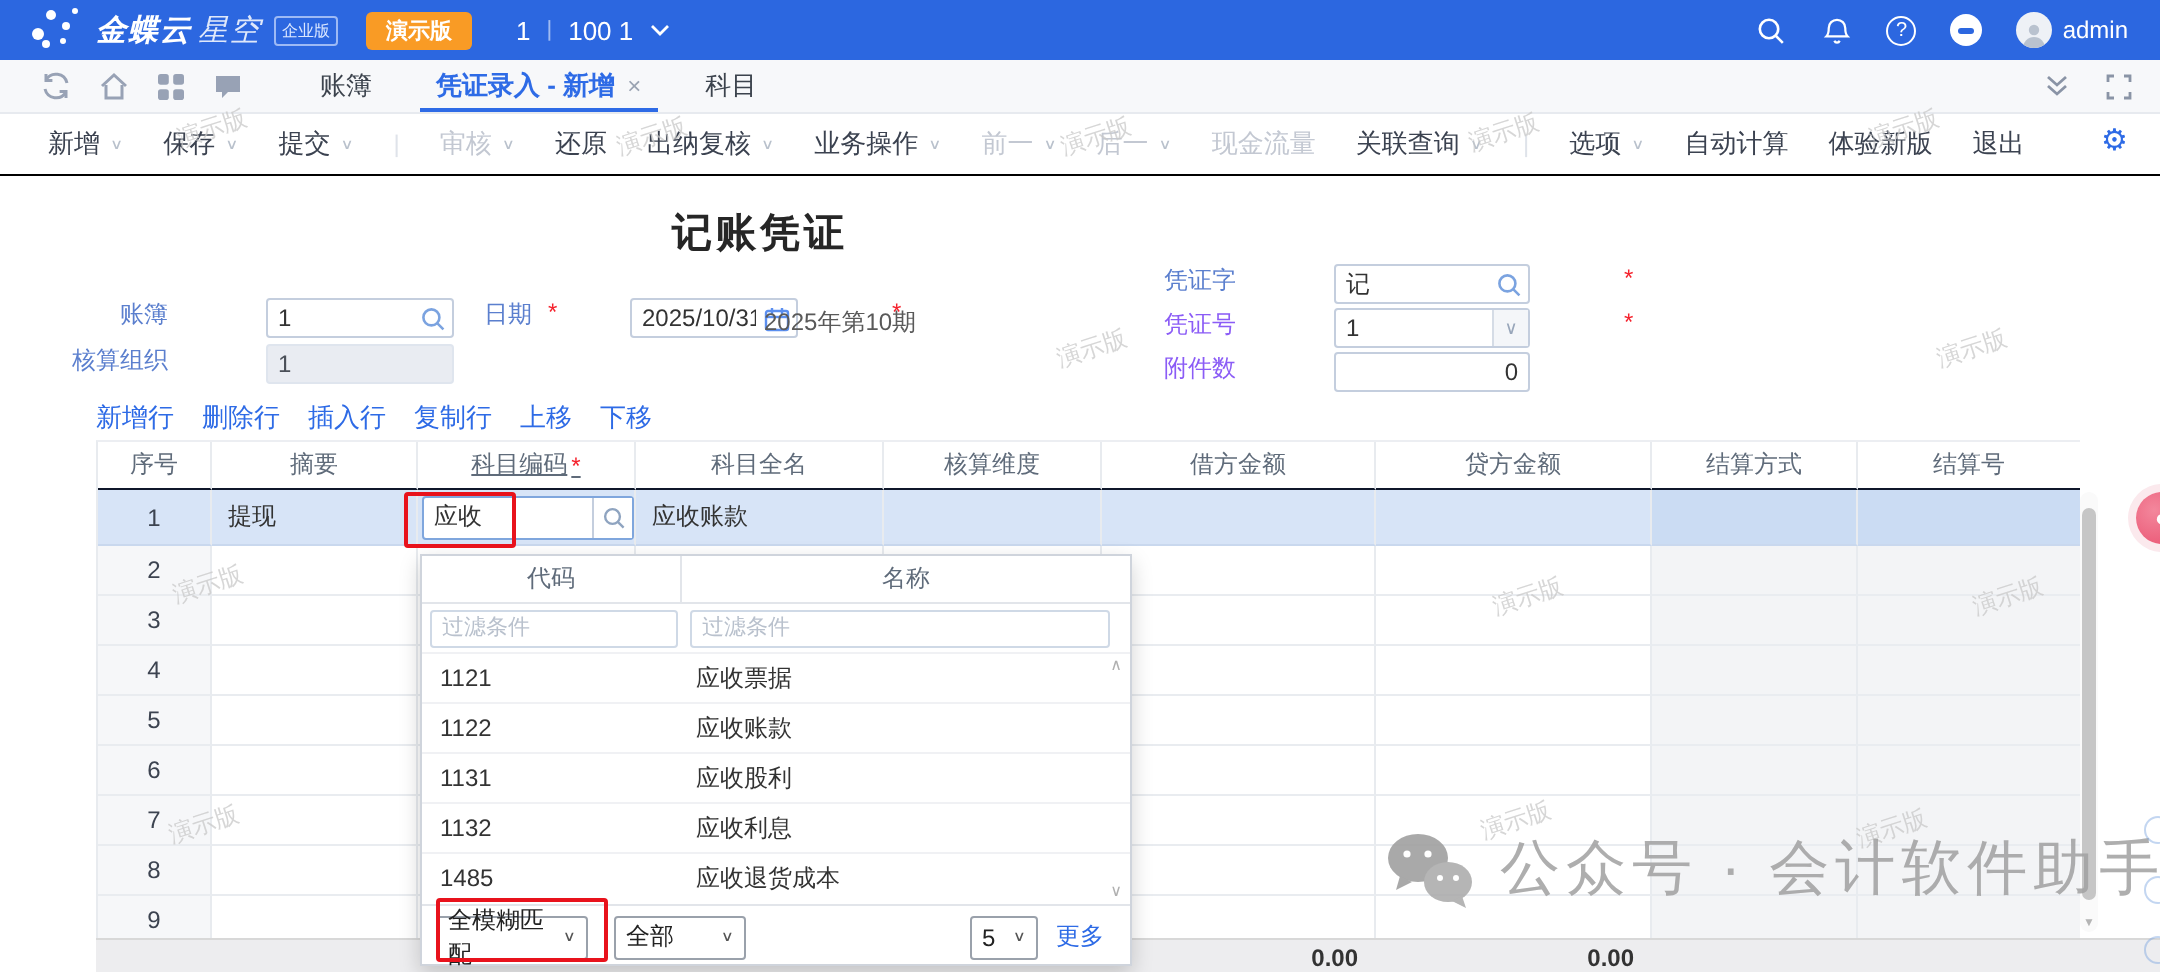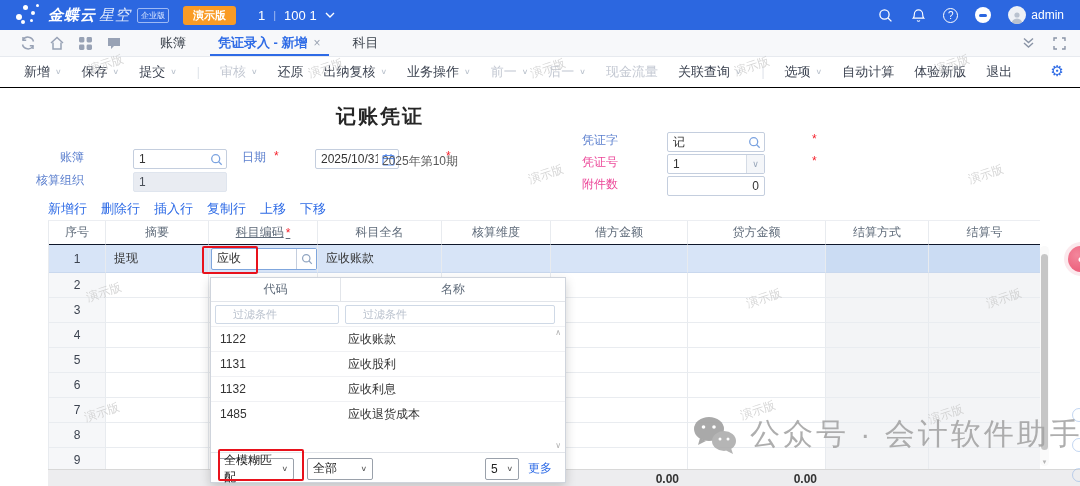--- a/index.html
+++ b/index.html
@@ -40,21 +40,21 @@
   .tb-item { display:flex; align-items:center; margin-right:20px; font-size:13px; color:#3b4250; cursor:default; white-space:nowrap; }
   .tb-item .caret { font-size:9px; color:#b9c1cc; margin-left:5px; transform:scaleY(.8); }
   .tb-item.disabled { color:#c3c8d2; }
   .tb-sep { color:#dfe3ea; margin-right:20px; font-size:12px; }
   .gear { position:absolute; right:16px; top:6px; font-size:15px; color:#2e6be6; line-height:1; }
 
   
   .page-title { position:absolute; left:300px; top:103px; width:160px; text-align:center; font-size:20px; font-weight:bold; color:#262626; letter-spacing:2px; }
   .fld { position:absolute; display:flex; font-size:12px;gap:43px; }
   .fld .lbl { color:#5b7fce; margin-right:6px; white-space:nowrap; }
-  .fld .lbl.gray { color:#ec4899; }
+  .fld .lbl.gray { color:#8b5cf6; }
   .fld input { height:20px; border:1px solid #c4cede; border-radius:2px; font-size:12px; color:#333; padding:0 5px; outline:none; font-family:inherit; background:#fff; }
   .fld .req { color:#f5222d; margin-left:4px; font-size:12px; }
   .in-wrap { position:relative; display:inline-flex; align-items:center; }
   .in-wrap .in-icon { position:absolute; right:4px; display:flex; }
   .fld input.with-icon { padding-right:20px; }
   .fld input.disabled { background:#e9ecf2; border-color:#dfe5ee; color:#4a4f58; }
   .sel-box { display:inline-flex; height:20px; border:1px solid #c4cede; border-radius:2px; background:#fff; }
   .sel-box .val { width:78px; padding:0 5px; font-size:12px; color:#333; display:flex; align-items:center; }
   .sel-box .arrow { width:18px; border-left:1px solid #d5dce6; background:#f4f6f9; color:#98a6ba; font-size:9px; display:flex; align-items:center; justify-content:center; }
   .period { position:absolute; left:382px; top:153px; font-size:12px; color:#595959; }
@@ -90,21 +90,21 @@
   .vscroll .thumb { position:absolute; left:1px; top:8px; width:7px; height:196px; background:#c6c6c6; border-radius:4px; }
   .vs-arrow { position:absolute; left:1040px; width:9px; font-size:6px; color:#b5b5b5; text-align:center; }
 
   
   .dropdown { position:absolute; left:210px; top:277px; width:356px; height:206px; background:#fff; border:1px solid #cfd4dc; box-shadow:0 4px 10px rgba(0,0,0,.18); z-index:20; }
   .dd-head { display:flex; height:24px; border-bottom:1px solid #e2e5ea; font-size:12px; color:#5f6b7a; }
   .dd-head span { display:flex; align-items:center; justify-content:center; }
   .dd-head .hc { width:130px; border-right:1px solid #e2e5ea; }
   .dd-head .hn { flex:1; }
   .dd-filter { display:flex; height:24px; align-items:center; gap:6px; padding:0 4px; }
-  .dd-filter input { height:19px; border:1px solid #cfd9e6; border-radius:2px; font-size:11px; padding:0 17px; color:#333; outline:none; font-family:inherit; }
+  .dd-filter input { height:19px; border:1px solid #cfd9e6; border-radius:2px; font-size:11px; padding:0 5px; color:#333; outline:none; font-family:inherit; }
   .dd-filter input::placeholder { color:#b9c1cd; }
   .dd-filter .f1 { width:124px; }
   .dd-filter .f2 { width:210px; }
   .dd-list { height:126px; overflow:hidden; }
   .dd-row { display:flex; height:25px; align-items:center; border-top:1px solid #f0f1f4; font-size:12px; color:#333; cursor:default; }
   .dd-row .code { width:130px; padding-left:9px; }
   .dd-row .name { flex:1; padding-left:7px; }
   .dd-foot { height:32px; border-top:1px solid #e2e5ea; display:flex; align-items:center; }
   .sel { height:22px; border:1px solid #9aa1ab; border-radius:2px; background:#fff; display:flex; align-items:center; justify-content:space-between; font-size:12px; color:#222; padding:0 5px; }
   .sel .car { font-size:9px; color:#555; margin-left:5px; transform:scaleY(.8); }
@@ -530,20 +530,24 @@
     <div class="dd-head">
       <span class="hc">代码</span>
       <span class="hn">名称</span>
     </div>
     <div class="dd-filter">
       <input class="f1" placeholder="过滤条件" style="">
       <input class="f2" placeholder="过滤条件" style="">
     </div>
     <div class="dd-list" id="ddList">
         <div class="dd-row">
+          <span class="code">1121</span>
+          <span class="name">应收票据</span>
+        </div>
+        <div class="dd-row">
           <span class="code">1122</span>
           <span class="name">应收账款</span>
         </div>
         <div class="dd-row">
           <span class="code">1131</span>
           <span class="name">应收股利</span>
         </div>
         <div class="dd-row">
           <span class="code">1132</span>
           <span class="name">应收利息</span>

